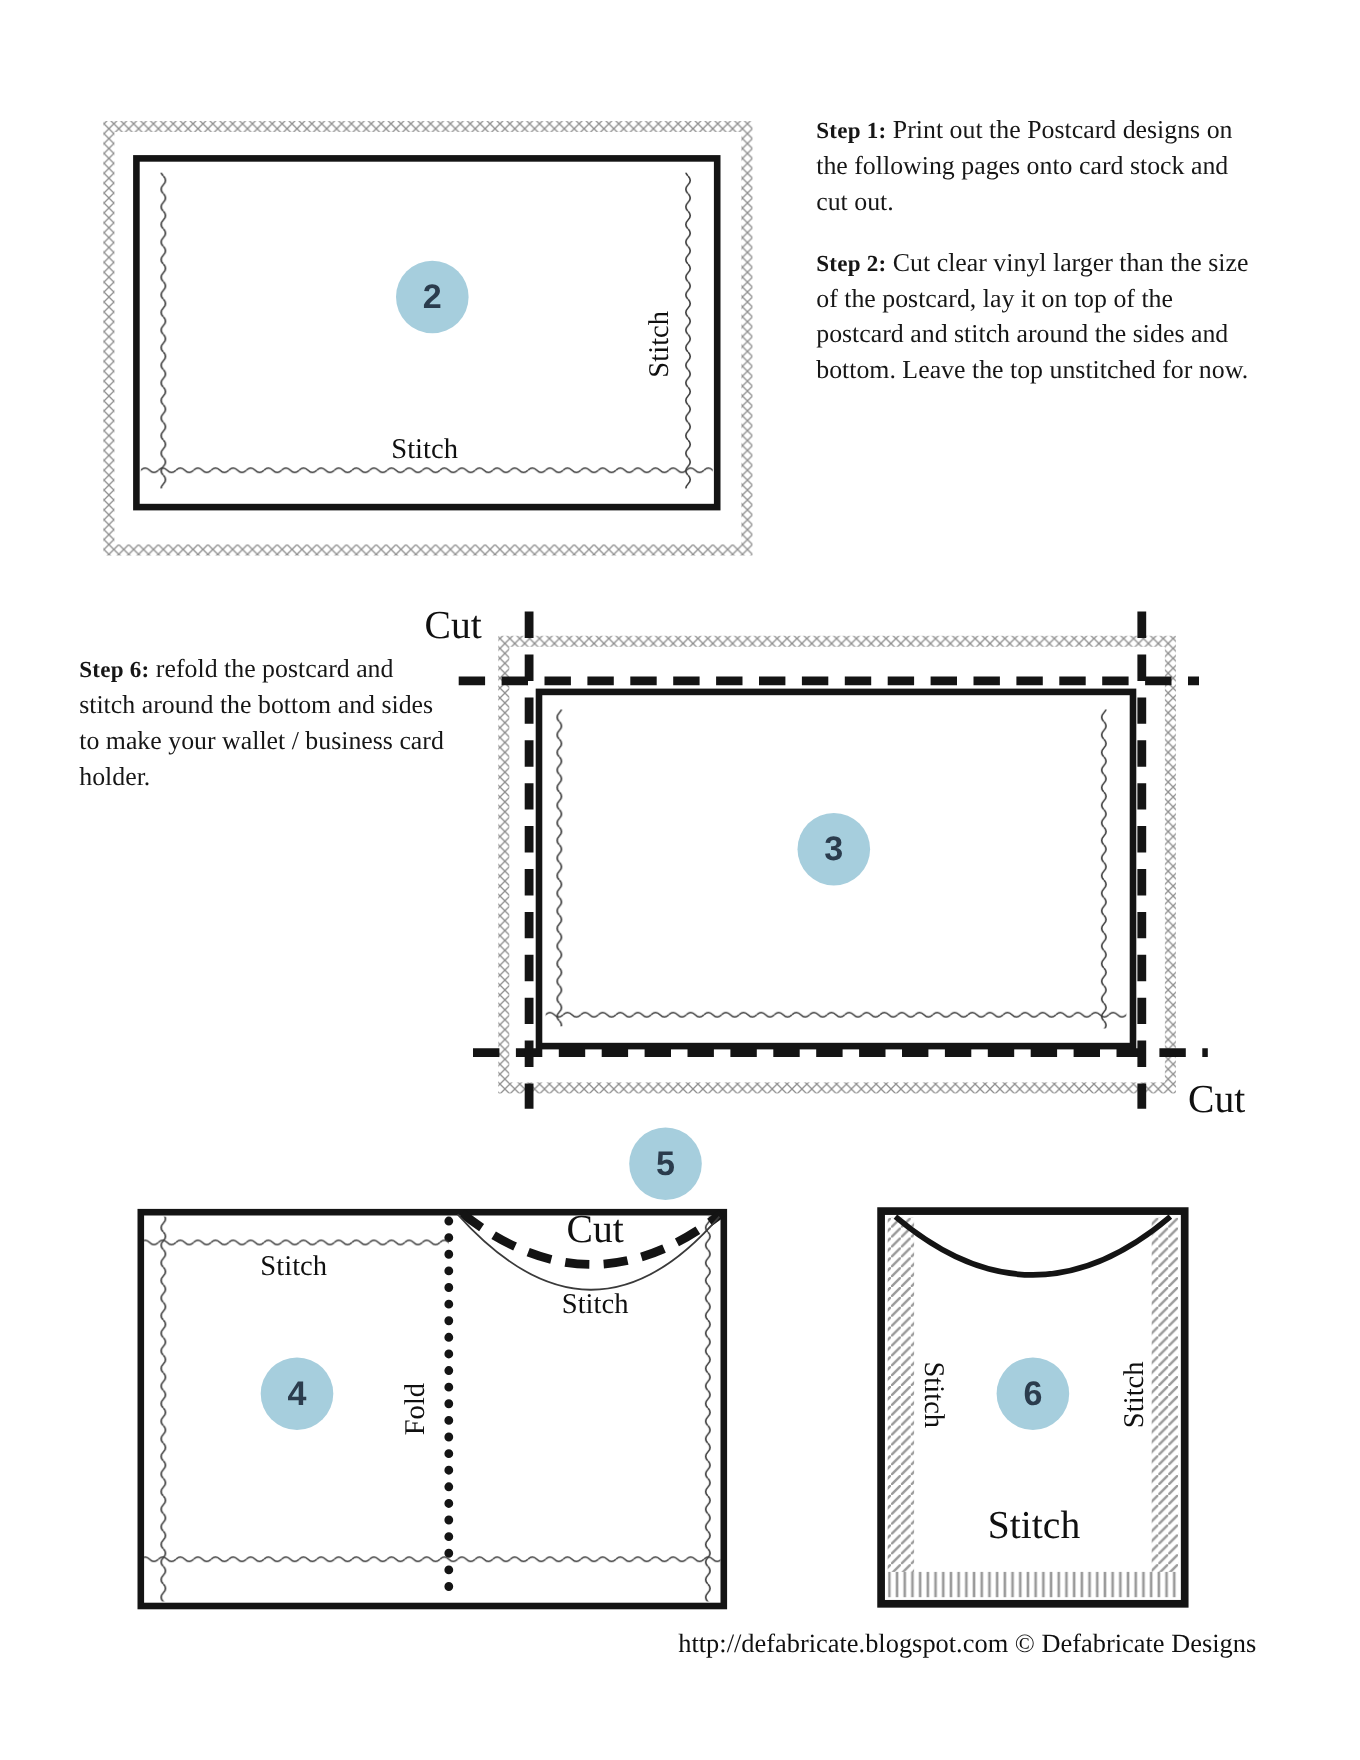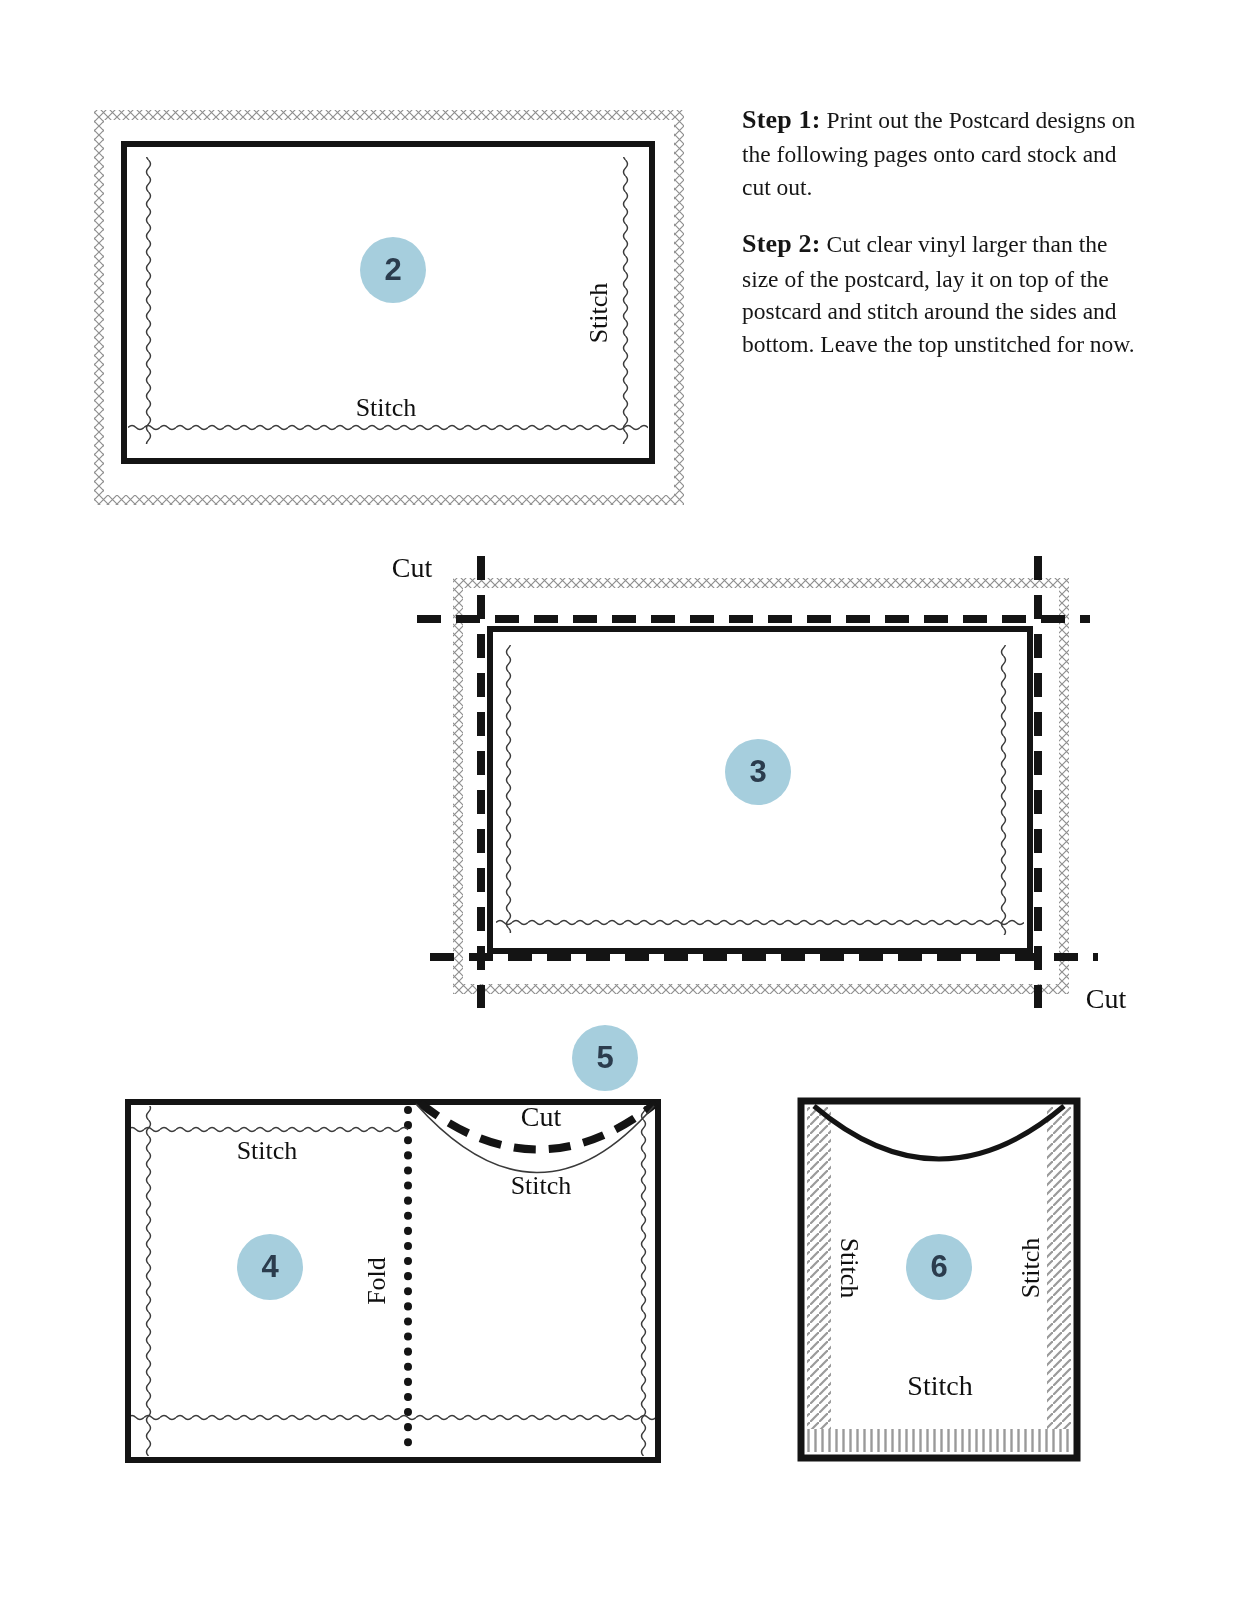--- a/index.html
+++ b/index.html
@@ -1,25 +1,25 @@
 <!DOCTYPE html>
 <html style="--accent: #a6cedd; --badge_text: #2b3c4d; --ink: #141414;"><head>
 <meta charset="utf-8">
 <style>
   html,body{margin:0;padding:0}
   body{width:1236px;height:1600px;background:#ffffff;font-family:"Liberation Serif",serif;color:#141414;position:relative}
   .page{position:absolute;left:0;top:0;width:1236px;height:1600px;background:#fff;overflow:hidden}
   .art{position:absolute;left:0;top:0}
   .steps{position:absolute}
   .step{margin:0 0 22px 0;font-size:23.5px;line-height:1.4;color:#161616}
-  .step-title{font-weight:700;font-size:26px;letter-spacing:.2px}
+  .step-title{font-weight:700;font-size:21px;letter-spacing:.2px}
   .label{position:absolute;font-size:26px;color:#101010;white-space:nowrap;transform:translate(-50%,-50%)}
   .label.vup{transform:translate(-50%,-50%) rotate(-90deg)}
   .label.vdown{transform:translate(-50%,-50%) rotate(90deg)}
-  .label.big{font-size:28px}
+  .label.big{font-size:36px}
   .badge{position:absolute;width:66px;height:66px;border-radius:50%;
          background:var(--accent,#a6cedd);color:var(--badge_text,#2b3c4d);
          display:flex;align-items:center;justify-content:center;
          font-size:31px;font-weight:700;font-family:"Liberation Sans",sans-serif;
          transform:translate(-50%,-50%)}
   .footer{position:absolute;left:0;top:1482px;width:1142px;text-align:right;font-size:24px;color:#101010}
 </style>
 </head>
 <body>
 
@@ -85,20 +85,21 @@
       <path d="M814 1106 Q 939 1212 1064 1106" fill="none" stroke="#141414" stroke-width="5"></path>
     </g>
   </svg>
 
   <div class="steps" style="left:742px;top:102px;width:404px;">
     <p class="step"><span class="step-title">Step 1:</span> <span>Print out the Postcard designs on the following pages onto card stock and cut out.</span></p>
     <p class="step"><span class="step-title">Step 2:</span> <span>Cut clear vinyl larger than the size of the postcard, lay it on top of the postcard and stitch around the sides and bottom. Leave the top unstitched for now.</span></p>
   </div>
 
   <div class="steps" style="left:72px;top:592px;width:332px;">
+    <p class="step"><span class="step-title">Step 6:</span> <span>refold the postcard and stitch around the bottom and sides to make your wallet / business card holder.</span></p>
   </div>
 
   <div class="label vup" style="left:599px;top:313px;">Stitch</div>
   <div class="label" style="left:386px;top:408px;">Stitch</div>
 
   <div class="label big" style="left:412px;top:568px;">Cut</div>
   <div class="label big" style="left:1106px;top:999px;">Cut</div>
 
   <div class="label" style="left:267px;top:1151px;">Stitch</div>
   <div class="label big" style="left:541px;top:1117px;">Cut</div>
@@ -108,14 +109,15 @@
   <div class="label vdown" style="left:849px;top:1268px;">Stitch</div>
   <div class="label vup" style="left:1031px;top:1268px;">Stitch</div>
   <div class="label big" style="left:940px;top:1386px;">Stitch</div>
 
   <div class="badge" style="left:393px;top:270px;">2</div>
   <div class="badge" style="left:758px;top:772px;">3</div>
   <div class="badge" style="left:270px;top:1267px;">4</div>
   <div class="badge" style="left:605px;top:1058px;">5</div>
   <div class="badge" style="left:939px;top:1267px;">6</div>
 
+  <div class="footer">http://defabricate.blogspot.com  © Defabricate Designs</div>
 
 </div>
 
 </body></html>

